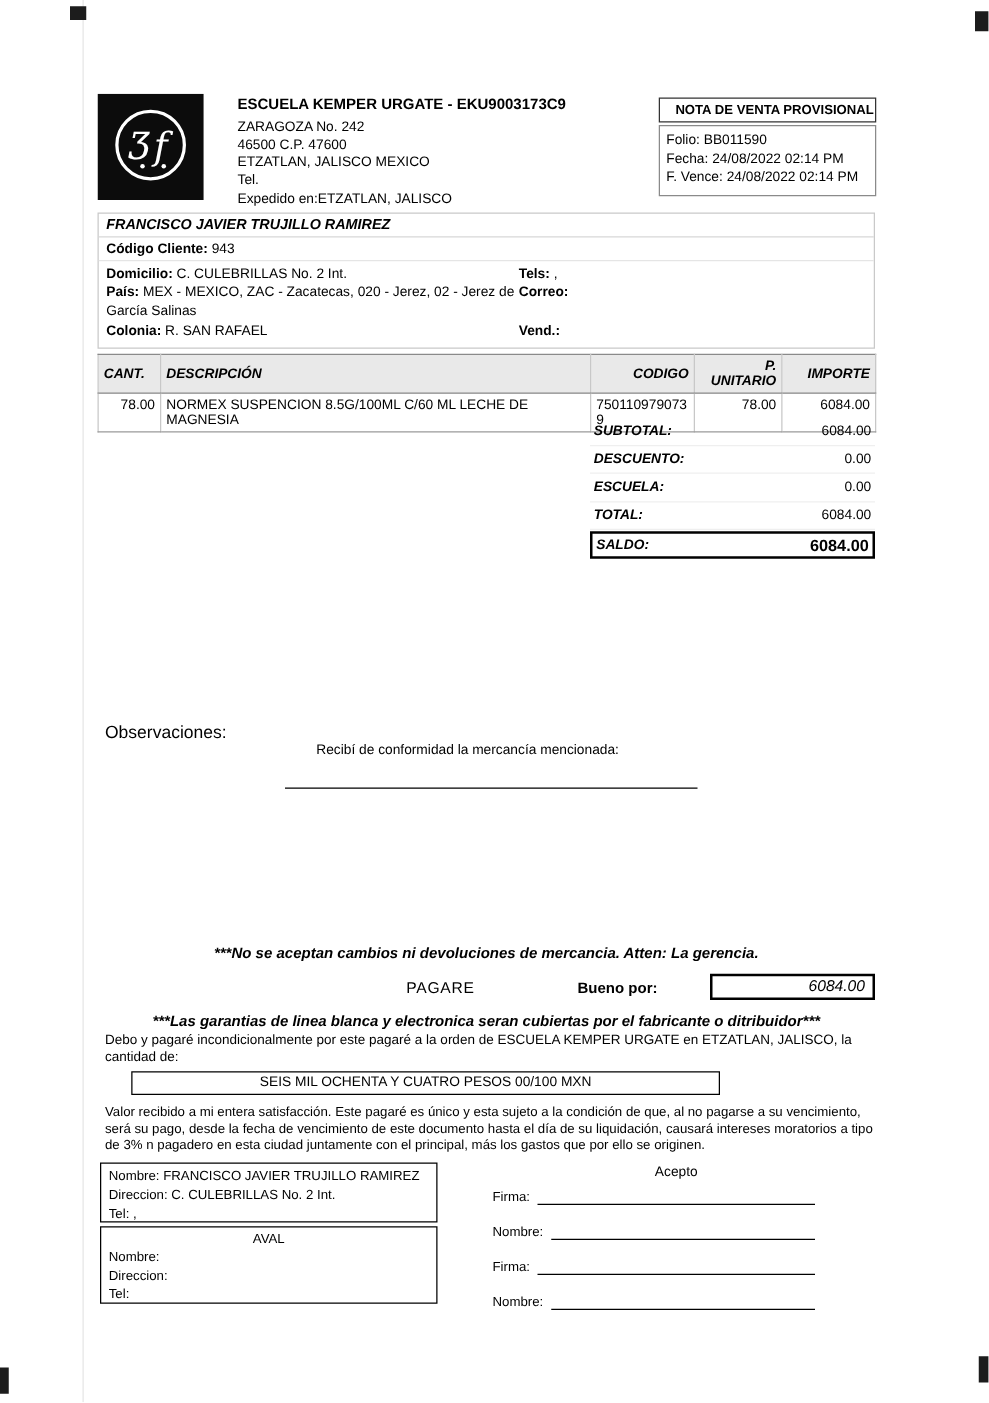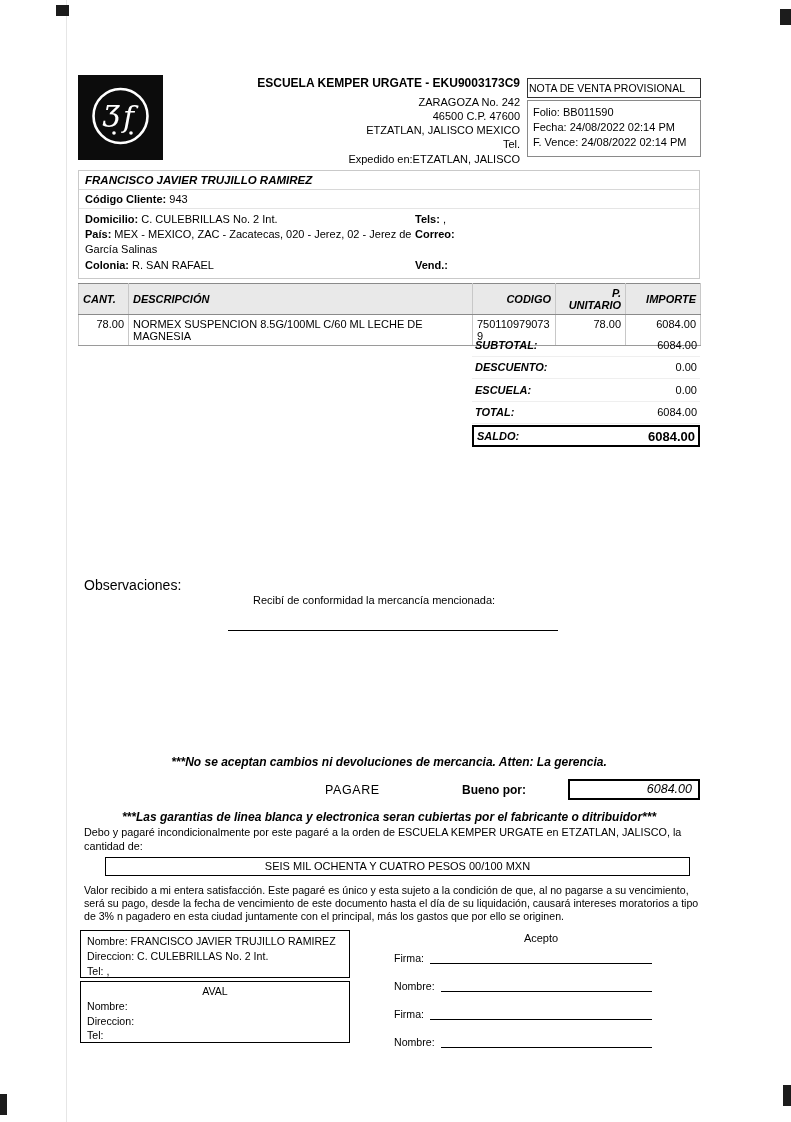--- a/index.html
+++ b/index.html
@@ -11,24 +11,24 @@
     overflow:hidden;
   }
   .abs { position:absolute; }
 
   
   .scan-mark { position:absolute; background:#1c1c1c; }
   .edge-line { position:absolute; left:66px; top:0; width:1px; height:1122px; background:#e6e6e6; }
 
   
   .logo { left:78px; top:75px; width:85px; height:85px; }
-  .header-center { left:190px; top:76px; width:330px; text-align:right; line-height:1.3; }
+  .header-center { left:190px; top:76px; width:330px; text-align:left; line-height:1.3; }
   .company-name { font-weight:bold; font-size:12px; margin-bottom:3px; }
   .note-box { left:527px; top:78px; width:174px; }
-  .note-box .title { border:1px solid #333; text-align:left; font-weight:normal; font-size:10.5px; padding:3px 1px; }
+  .note-box .title { border:1px solid #333; text-align:right; font-weight:bold; font-size:10.5px; padding:3px 1px; }
   .note-box .info { border:1px solid #8a8a8a; margin-top:2px; padding:4px 5px 6px; line-height:1.35; }
   .lbl { font-weight:bold; }
 
   
   .customer { left:78px; top:170px; width:622px; border:1px solid #c9c9c9; }
   .customer .name-row { font-weight:bold; font-style:italic; font-size:11.5px; padding:3px 6px; border-bottom:1px solid #d8d8d8; }
   .customer .code-row { padding:3px 6px; border-bottom:1px solid #e5e5e5; }
   .customer .grid { display:grid; grid-template-columns:330px 1fr; padding:3px 6px 5px; line-height:1.38; }
 
   
@@ -53,21 +53,21 @@
   .sign-line-top { left:228px; top:630px; width:330px; height:0; border-top:1px solid #000; }
 
   
   .no-returns { left:78px; top:755px; width:622px; text-align:center; font-weight:bold; font-style:italic; font-size:12px; }
   .pagare-title { left:325px; top:783px; font-size:12.5px; letter-spacing:0.6px; }
   .good-for-label { left:462px; top:783px; font-size:12px; font-weight:bold; }
   .good-for-box { left:568px; top:779px; width:132px; height:21px; border:2px solid #000; }
   .good-for-amount { display:block; font-style:italic; font-size:12.5px; text-align:right; padding-right:6px; line-height:17px; }
   .warranty { left:78px; top:810px; width:622px; text-align:center; font-weight:bold; font-style:italic; font-size:12px; }
   .promise { left:84px; top:826px; width:612px; font-size:10.8px; line-height:1.28; }
-  .amount-words-box { left:105px; top:857px; width:585px; height:19px; border:1px solid #000; text-align:center; font-size:11px; line-height:17px; }
+  .amount-words-box { left:105px; top:857px; width:471px; height:19px; border:1px solid #000; text-align:center; font-size:11px; line-height:17px; }
   .terms { left:84px; top:884px; width:616px; font-size:10.6px; line-height:1.25; }
 
   
   .debtor-box { left:80px; top:930px; width:270px; height:48px; border:1px solid #000; padding:3px 6px; font-size:10.6px; line-height:1.4; }
   .aval-box { left:80px; top:981px; width:270px; height:62px; border:1px solid #000; padding:2px 6px; font-size:10.6px; line-height:1.4; }
   .aval-title { text-align:center; }
   .accept-label { left:430px; top:932px; width:222px; text-align:center; font-size:11px; }
   .sig-row { position:absolute; left:394px; width:258px; display:flex; align-items:flex-end; font-size:10.6px; height:14px; }
   .sig-line { flex:1; border-bottom:1px solid #000; margin-left:6px; height:13px; }
 </style>

